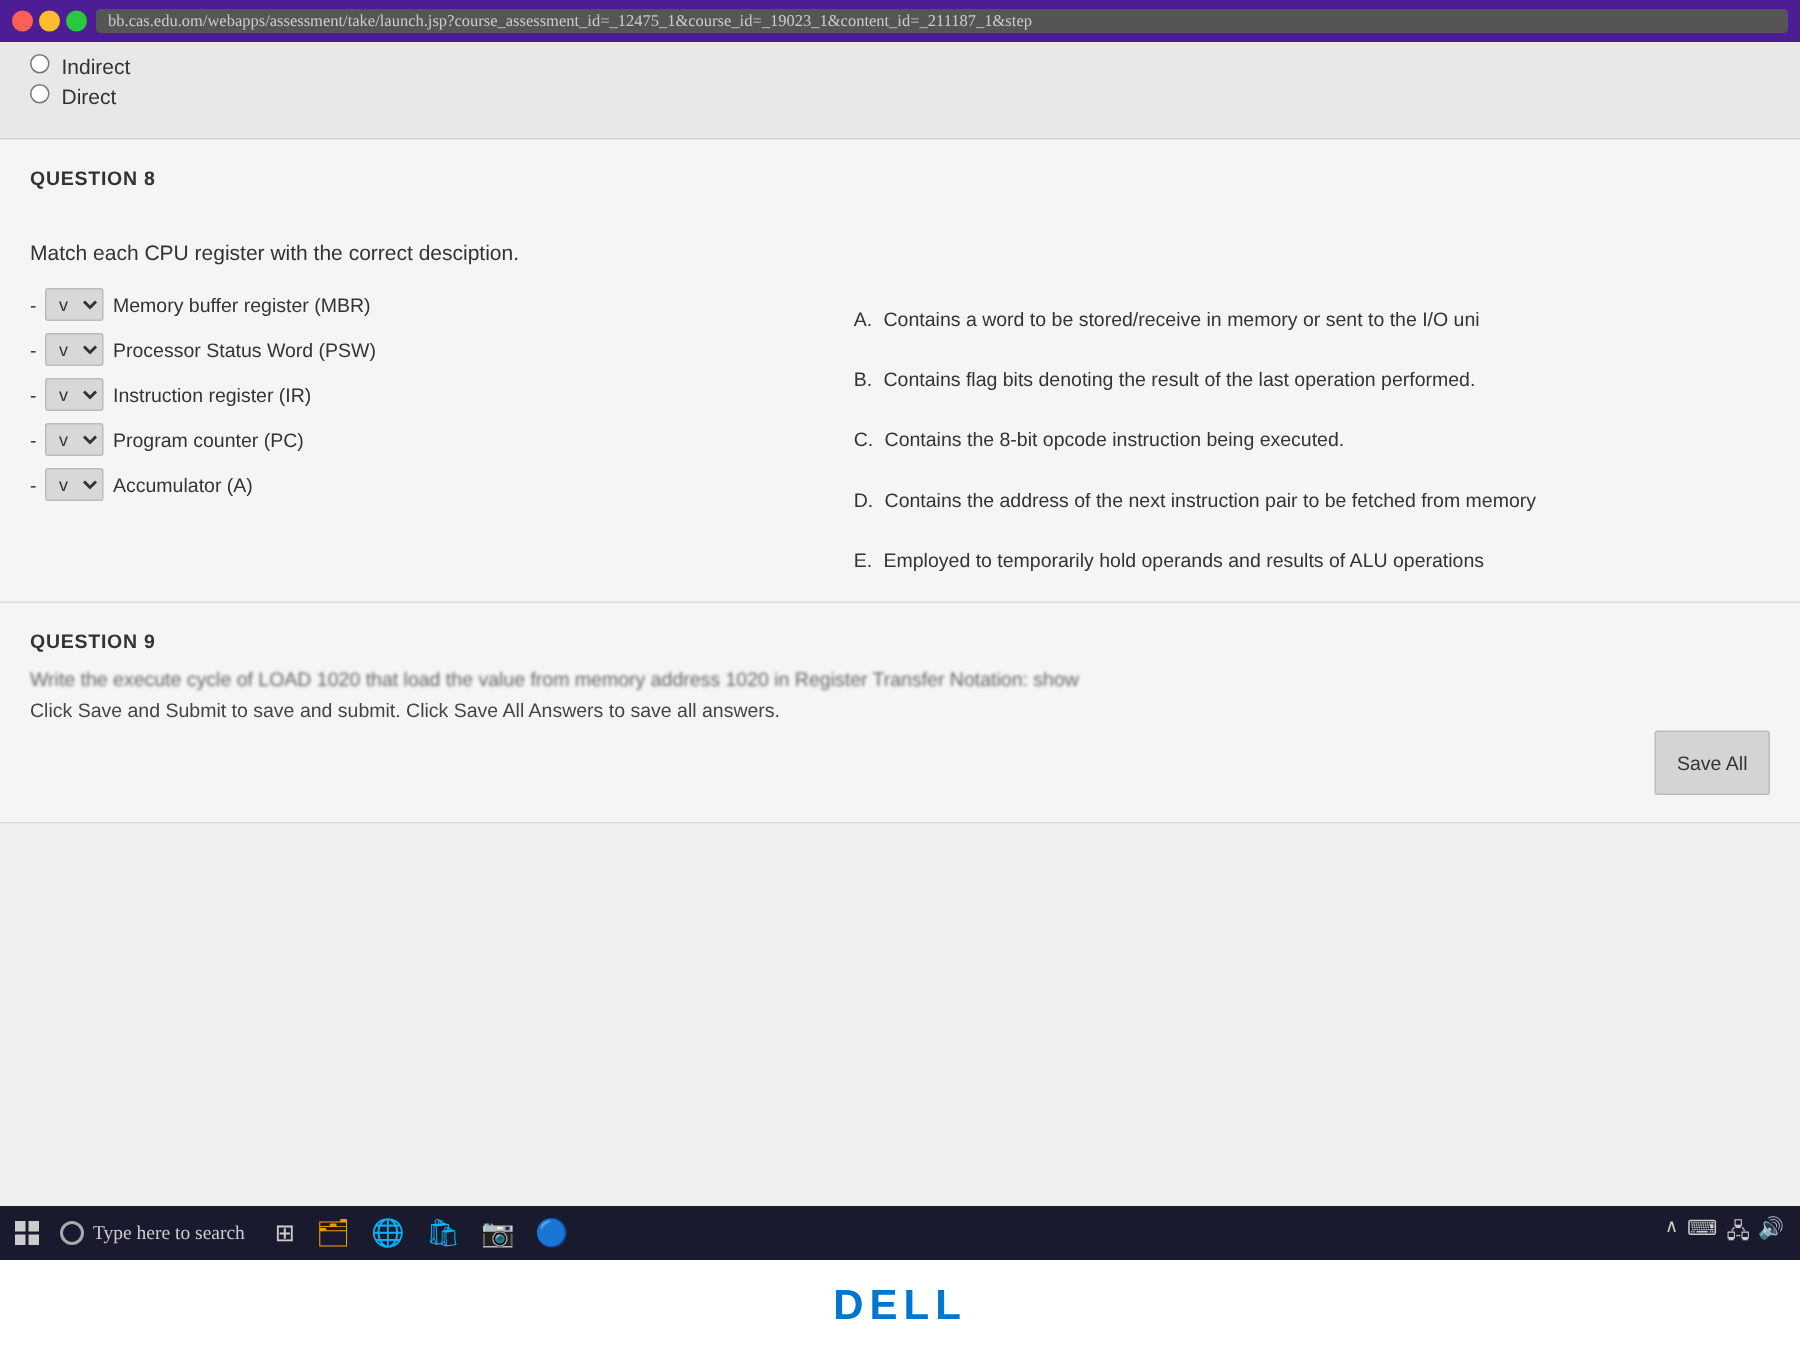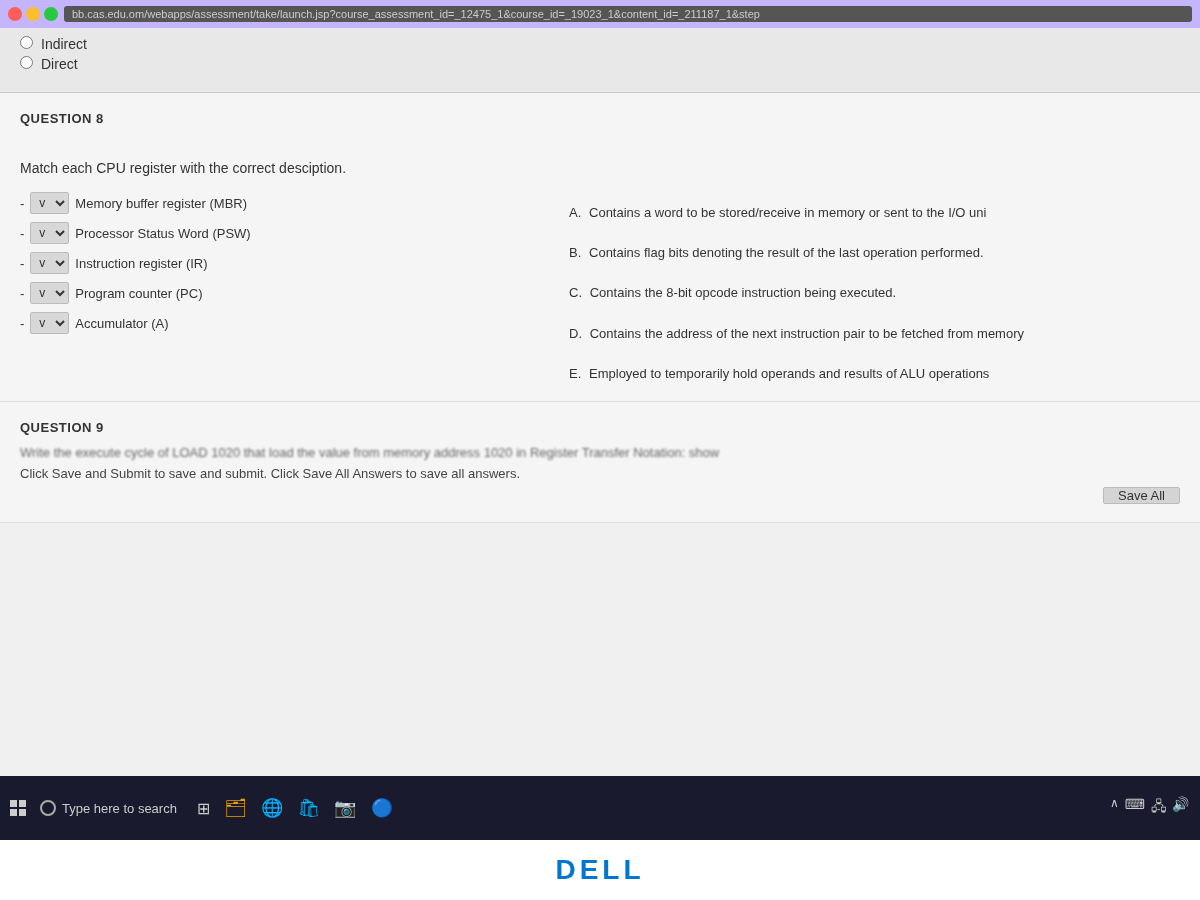--- a/index.html
+++ b/index.html
@@ -9,26 +9,27 @@
       background: #1a1a2e;
       display: flex;
       flex-direction: column;
       height: 900px;
       width: 1200px;
       overflow: hidden;
     }
 
     
     .browser-bar {
-      background: #c4b5fd;
+      background: #4c1d95;
       padding: 4px 8px;
       display: flex;
       align-items: center;
       gap: 6px;
       min-height: 28px;
+      font-family: Liberation Serif, serif;
     }
     .browser-controls {
       display: flex;
       align-items: center;
       gap: 4px;
     }
     .browser-btn {
       width: 14px; height: 14px;
       border-radius: 50%;
       display: inline-block;
@@ -161,36 +162,37 @@
       font-size: 13px;
       color: #444;
       margin-top: 6px;
     }
 
     .save-all-btn {
       background: #d4d4d4;
       border: 1px solid #bbb;
       color: #333;
       font-size: 13px;
-      padding: 0 14px;
+      padding: 13px 14px;
       cursor: pointer;
       float: right;
       margin-top: 6px;
       border-radius: 2px;
     }
 
     
     .taskbar {
       background: #1a1a2e;
-      height: 64px;
+      height: 36px;
       display: flex;
       align-items: center;
       padding: 0 10px;
       gap: 10px;
       position: relative;
+      font-family: Liberation Serif, serif;
     }
 
     .taskbar-search {
       display: flex;
       align-items: center;
       gap: 6px;
     }
 
     .taskbar-search-circle {
       width: 16px; height: 16px;

